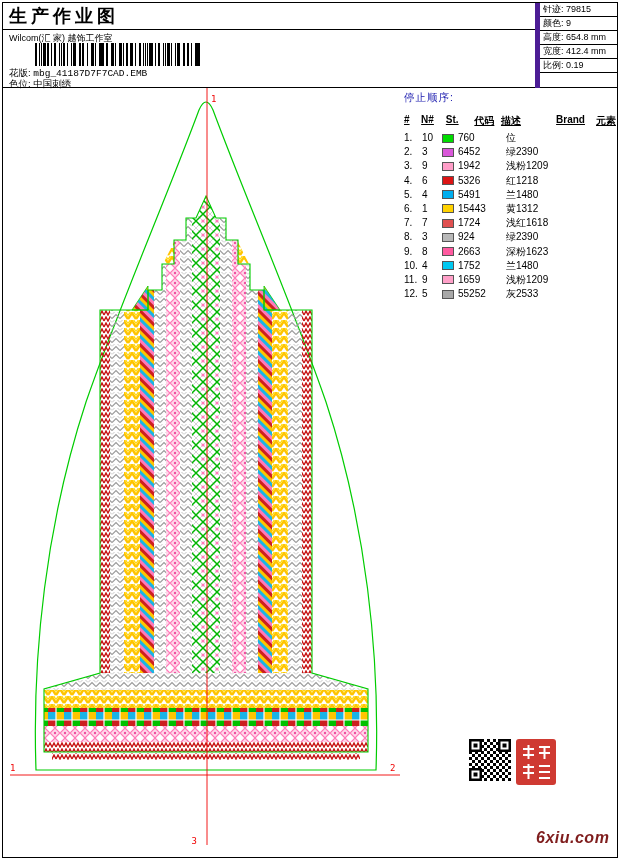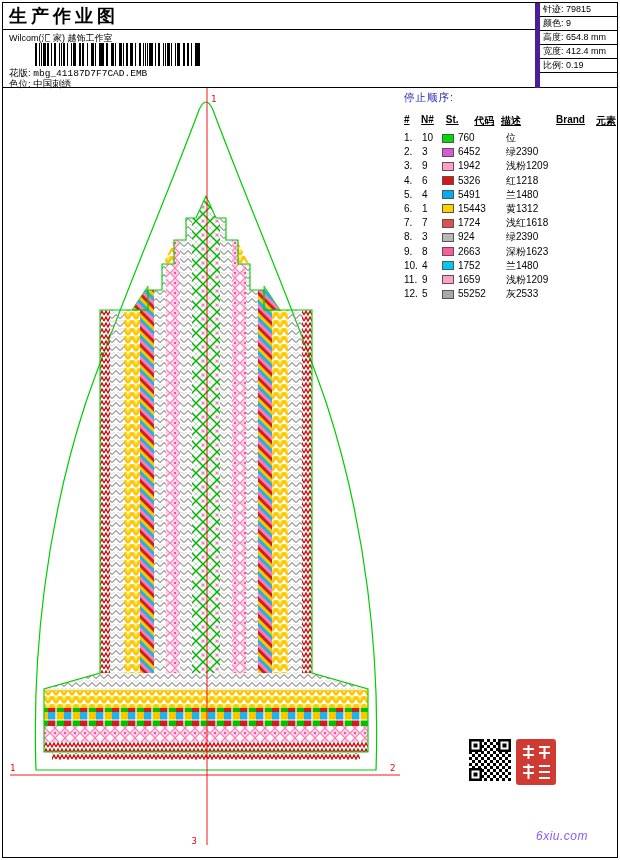--- a/index.html
+++ b/index.html
@@ -41,22 +41,22 @@
   .seq-row{display:flex;height:14.2px;font-size:10px;line-height:14px}
   .c-idx{width:18px}
   .c-n{width:18px}
   .c-chip{width:12px;height:9px;margin:2.5px 4px 0 2px;border:1px solid #555;flex:none}
   .c-st{width:34px;text-align:left;white-space:nowrap}
   .c-desc{margin-left:14px;white-space:nowrap}
 
   
   .qr{position:absolute;left:466px;top:736px}
   .stamp{position:absolute;left:516px;top:739px}
-  .sitemark{position:absolute;left:536px;top:829px;font-size:12px;font-weight:normal;
-            font-style:italic;color:#8b5cf6;letter-spacing:0.5px}
+  .sitemark{position:absolute;left:536px;top:829px;font-size:16px;font-weight:bold;
+            font-style:italic;color:#7f1d1d;letter-spacing:0.5px}
 </style>
 </head>
 <body>
 
 <div class="page">
   <div class="frame"></div>
 
   <div class="hdr">
     <div class="hdr-left">
       <div class="title-row">生产作业图</div>

